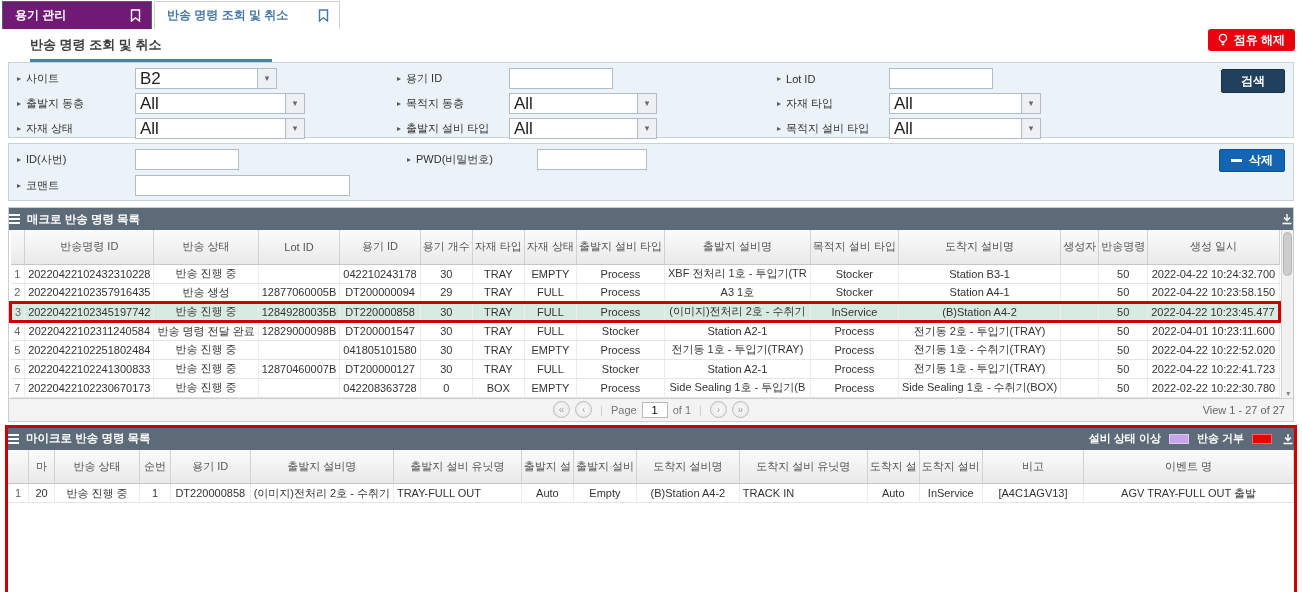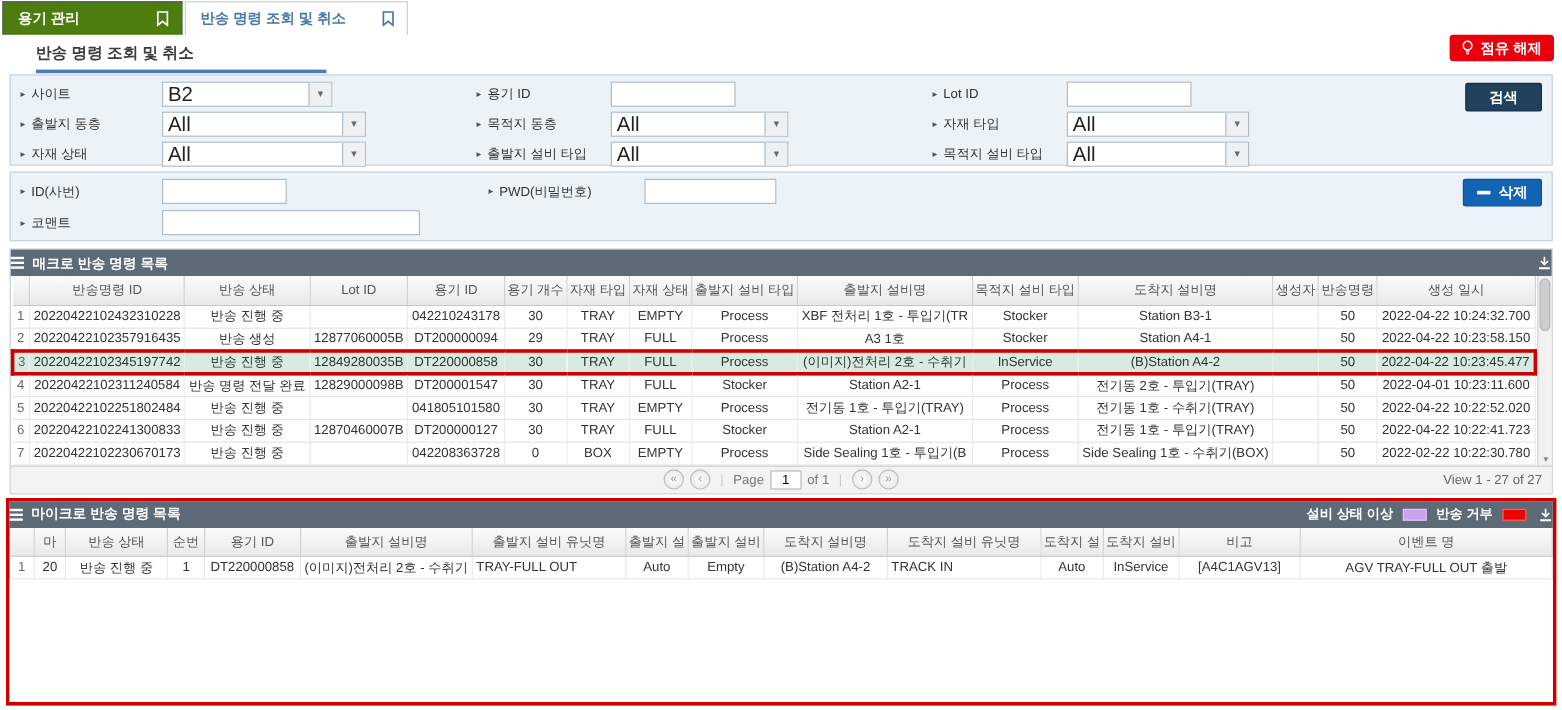--- a/index.html
+++ b/index.html
@@ -3,21 +3,21 @@
 <meta charset="utf-8">
 <style>
   * { box-sizing: border-box; margin: 0; padding: 0; }
   html,body { background:#fff; }
   body { width:1302px; height:592px; font-family:"Liberation Sans", sans-serif; overflow:hidden; }
   .app { width:1302px; height:592px; background:#fff; position:relative; }
 
   
   .tabbar { display:flex; gap:2px; padding:1px 0 0 2px; height:29px; background:#fff; }
   .tab { display:flex; align-items:center; justify-content:space-between; padding:0 10px 0 12px;
-         height:28px; background:#4d7c0f; color:#fff; font-size:12px; font-weight:bold;
+         height:28px; background:#701a75; color:#fff; font-size:12px; font-weight:bold;
          border:1px solid #50606e; border-bottom:none; cursor:pointer; }
   .tab.active { background:#fff; color:#4878a8; border:1px solid #c9d2d8; border-bottom:none; }
   .tab .bm { margin-left:14px; display:flex; }
   .tab-container { width:150px; } .tab-query { width:186px; } .tab-create { width:128px; }
 
   
   .titlebar { position:relative; height:31px; padding:6px 0 0 30px; }
   .page-title { display:inline-block; font-size:13px; font-weight:bold; color:#3c3c3c;
                 width:242px; padding-bottom:5px; border-bottom:3px solid #4a7fb5; }
   .occupy-btn { position:absolute; right:7px; top:0px; height:22px; padding:0 10px;
@@ -47,21 +47,21 @@
 
   
   .section { margin:6px 8px 0 8px; border:1px solid #c8cfd4; }
   .sec-head { height:22px; background:var(--bar,#5d6b78); color:#fff; display:flex; align-items:center;
               padding:0 0; font-size:11.5px; font-weight:bold; }
   .sec-head .spacer { flex:1; }
   .burger { display:inline-flex; flex-direction:column; gap:2px; margin-right:7px; }
   .burger i { width:11px; height:2px; background:#fff; }
   .dl-icon { display:flex; cursor:pointer; }
   table { border-collapse:collapse; width:100%; }
-  th { height:24px; background:linear-gradient(#fbfbfb,#e9e9e9); border-right:1px solid #d2d2d2;
+  th { height:34px; background:linear-gradient(#fbfbfb,#e9e9e9); border-right:1px solid #d2d2d2;
        border-bottom:1px solid #c6c6c6; font-size:11px; font-weight:normal; color:#555;
        white-space:nowrap; overflow:hidden; padding:0 2px; cursor:pointer; }
   td { height:19px; font-size:11px; color:#333; text-align:center; border-right:1px solid #ececec;
        border-bottom:1px solid #e4e4e4; white-space:nowrap; overflow:hidden; padding:0 3px; background:#fff; }
   td.rownum { color:#666; }
   tr.hl td { background:var(--selbg,#d8ebe2); border-top:3px solid var(--ann,#cc0000); border-bottom:3px solid var(--ann,#cc0000); }
   tr.hl td:first-child { border-left:3px solid var(--ann,#cc0000); }
   tr.hl td:last-child { border-right:3px solid var(--ann,#cc0000); }
   .tbl-wrap { display:flex; }
   .tbl-wrap table { flex:1; }

